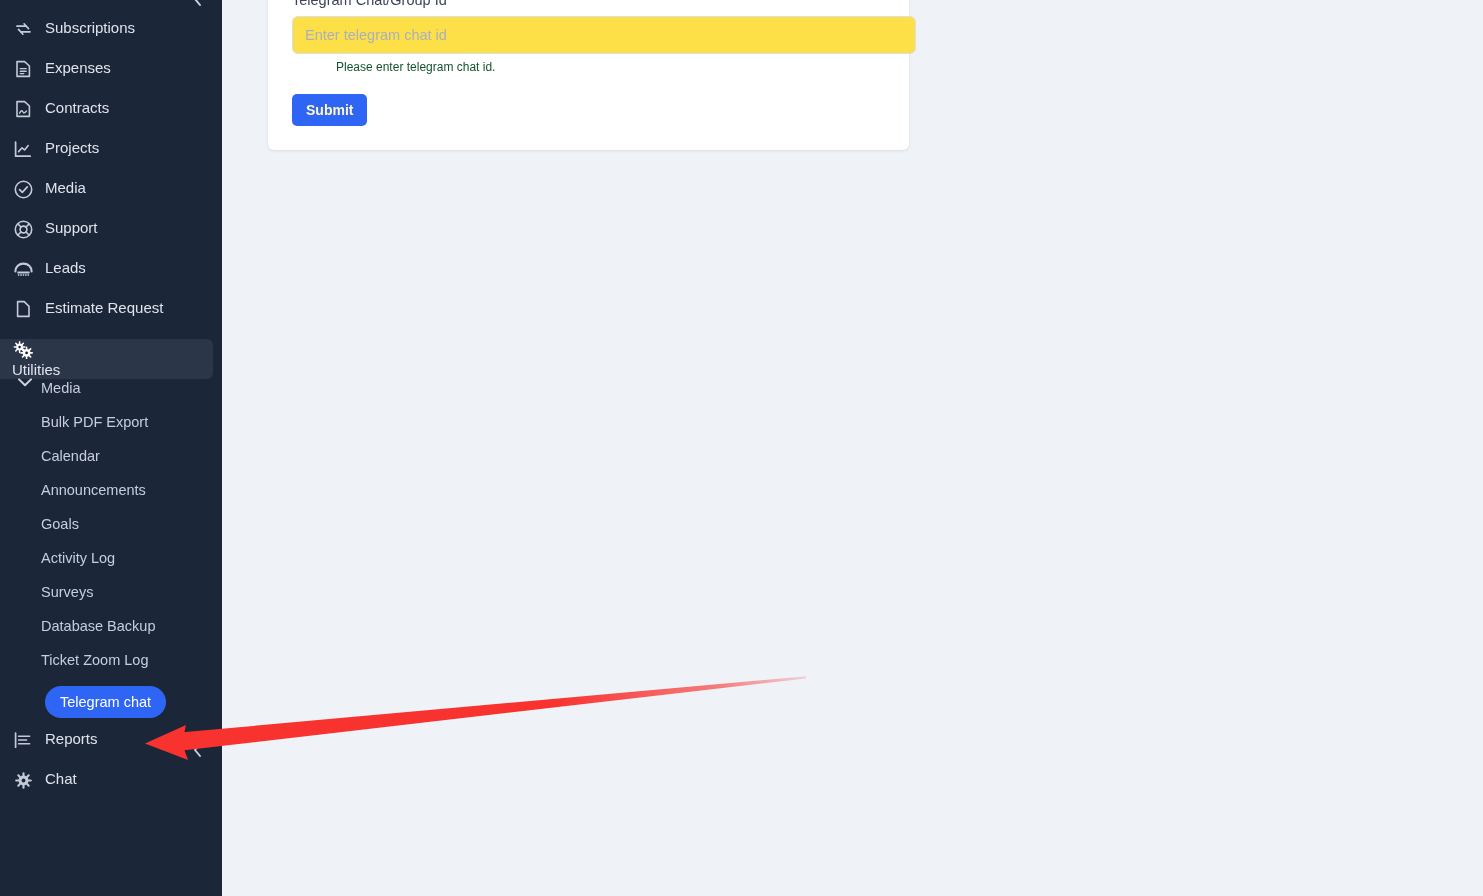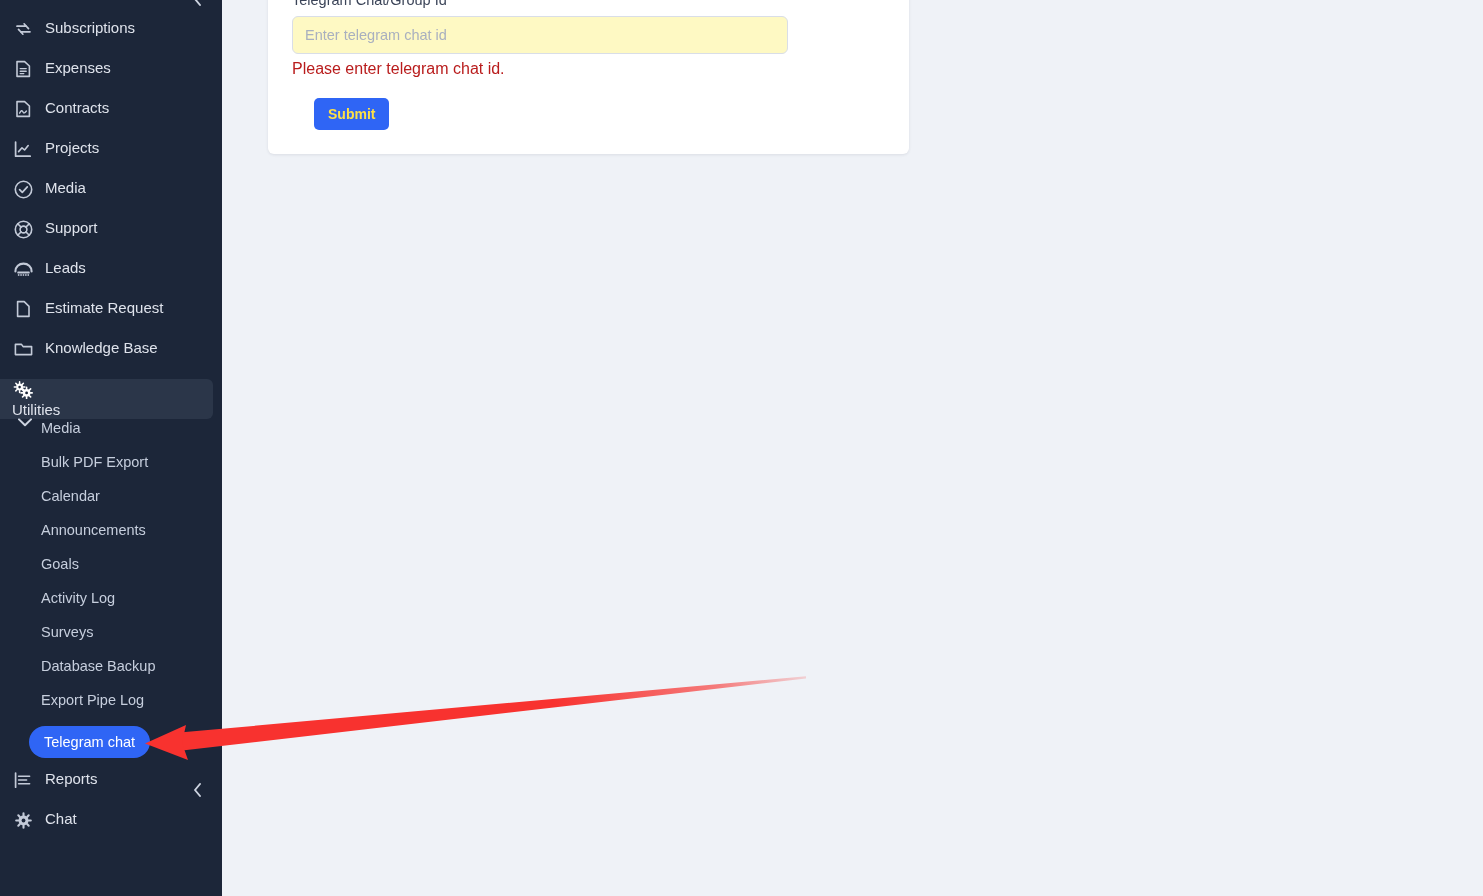--- a/index.html
+++ b/index.html
@@ -55,21 +55,21 @@
   .sub-item {
     display: flex; 
     height: 34px;
     padding-left: 41px;
     color: #c6cedd;
     font-size: 14.5px;
     white-space: nowrap;
     cursor: pointer;
   }
   .sub-item.pill {
-    padding-left: 0;
+    padding-left: 16px;
     height: 34px;
   }
   .sub-item.pill .pill-box {
     margin-left: 29px;
     background: #2f65f5;
     color: #ffffff;
     border-radius: 17px;
     height: 32px;
     display: flex; align-items: center;
     padding: 0 15px;
@@ -87,49 +87,49 @@
     box-shadow: 0 1px 3px rgba(35,46,73,0.10);
     padding: 22px 24px 24px 24px;
   }
   .field-label {
     font-size: 14.5px;
     color: #3b4458;
     margin-bottom: 8px;
   }
   .text-input {
     display: block;
-    width: 496px; height: 38px;
+    width: 624px; height: 38px;
     border: 1px solid #d9dee7;
     border-radius: 6px;
     padding: 0 12px;
     font-size: 14.5px;
     color: #3b4458;
     font-family: "Liberation Sans", sans-serif;
-    background: #fef9c3;
+    background: #fde047;
     outline: none;
   }
   .text-input::placeholder { color: #a9b0bf; }
   .help-text {
-    font-size: 16px;
-    color: #b91c1c;
+    font-size: 12px;
+    color: #14532d;
     margin-top: 6px;
+    margin-left: 44px;
   }
   .submit-btn {
     margin-top: 20px;
     background: #2f65f5;
-    color: #fde047;
+    color: #fef9c3;
     border: none;
     border-radius: 5px;
     height: 32px;
     padding: 0 14px;
     font-size: 14px;
     font-weight: bold;
     font-family: "Liberation Sans", sans-serif;
     cursor: pointer;
-    margin-left: 22px;
   }
 
   
   .annot { position: absolute; left: 0; top: 0; width: 1483px; height: 896px; pointer-events: none; }
 </style>
 </head>
 <body>
 
 <div id="root">
 
@@ -229,28 +229,20 @@
 
       <li class="nav-item">
         <span class="ico">
           <svg width="15" height="18" viewBox="0 0 15 18" fill="none">
             <path d="M1.6 1.6h6.6L13 6.4v10H1.6z" stroke="#c3cad8" stroke-width="1.6" stroke-linejoin="round"></path>
           </svg>
         </span>
         <span class="label">Estimate Request</span>
       </li>
 
-      <li class="nav-item">
-        <span class="ico">
-          <svg width="19" height="16" viewBox="0 0 19 16" fill="none">
-            <path d="M1.4 4.2V13.6h16.2V5.6H9.1L7.5 3.4H1.4z" stroke="#c3cad8" stroke-width="1.6" stroke-linejoin="round"></path>
-          </svg>
-        </span>
-        <span class="label">Knowledge Base</span>
-      </li>
 
       <li class="nav-item active">
         <span class="ico">
           <svg width="20" height="18" viewBox="0 0 20 18" fill="none">
             <circle cx="6.6" cy="6.1" r="3.5" fill="#ffffff"></circle>
             <circle cx="6.6" cy="6.1" r="1.3" fill="#1c2639"></circle>
             <path d="M6.6 0.8v1.6M6.6 9.8v1.6M1.3 6.1h1.6M10.3 6.1h1.6M2.8 2.3l1.1 1.1M9.3 8.8l1.1 1.1M10.4 2.3L9.3 3.4M3.9 8.8L2.8 9.9" stroke="#ffffff" stroke-width="1.5" stroke-linecap="round"></path>
             <circle cx="13.6" cy="11.9" r="3.8" fill="#ffffff"></circle>
             <circle cx="13.6" cy="11.9" r="1.4" fill="#1c2639"></circle>
             <path d="M13.6 6.3v1.7M13.6 15.8v1.7M8 11.9h1.7M17.5 11.9h1.7M9.6 7.9l1.2 1.2M16.4 14.7l1.2 1.2M17.6 7.9l-1.2 1.2M10.8 14.7l-1.2 1.2" stroke="#ffffff" stroke-width="1.6" stroke-linecap="round"></path>
@@ -284,21 +276,21 @@
       <li class="sub-item">
         <span>Activity Log</span>
       </li>
       <li class="sub-item">
         <span>Surveys</span>
       </li>
       <li class="sub-item">
         <span>Database Backup</span>
       </li>
       <li class="sub-item">
-        <span>Export Pipe Log</span>
+        <span>Ticket Zoom Log</span>
       </li>
       <li class="sub-item pill">
         <span class="pill-box">Telegram chat</span>
       </li>
     </ul>
 
     <ul class="nav-list" style="margin-top:10px;">
       <li class="nav-item">
         <span class="ico">
           <svg width="18" height="17" viewBox="0 0 18 17" fill="none">

